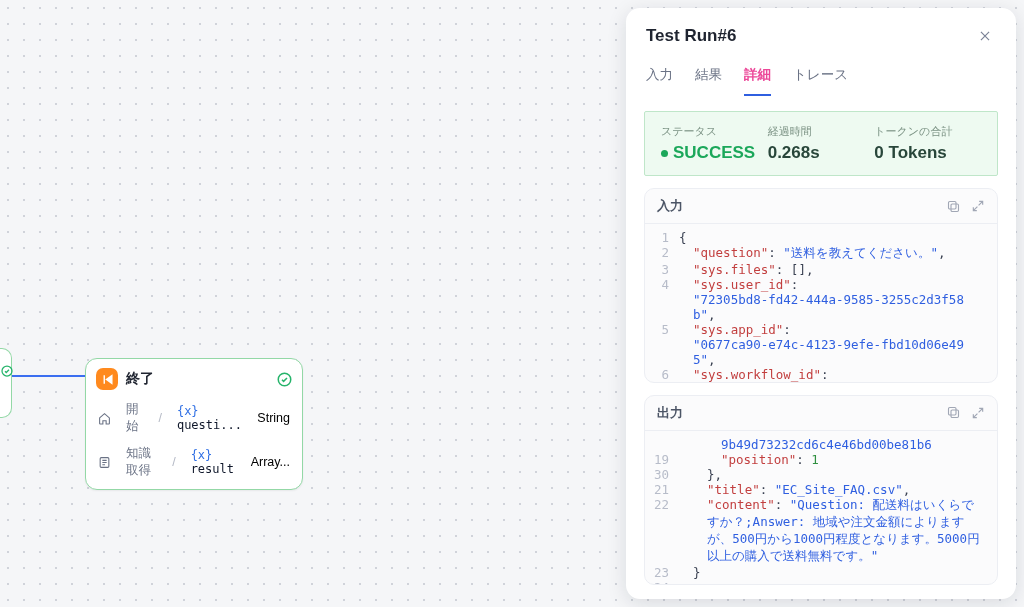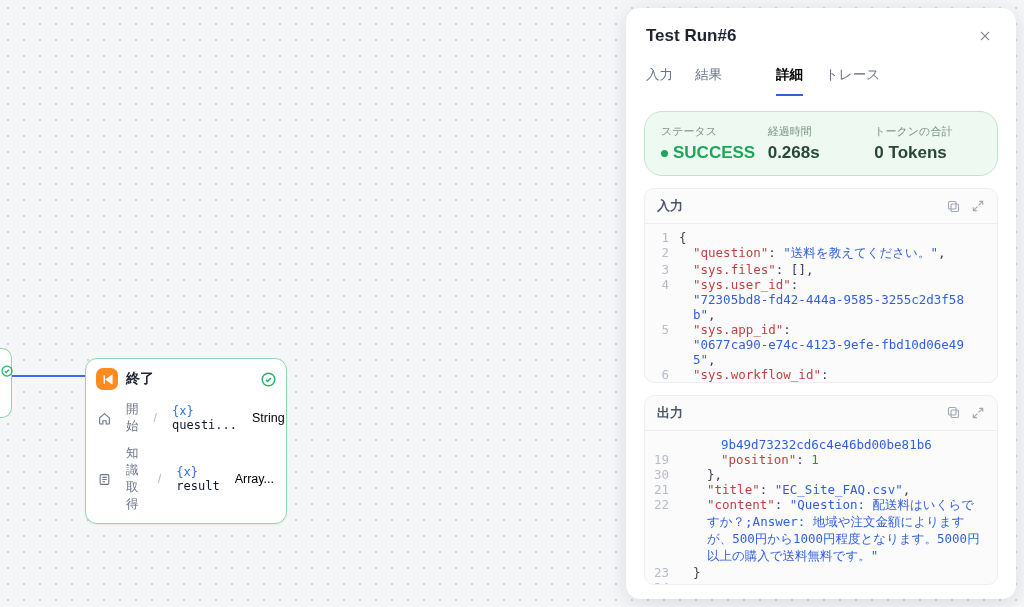--- a/index.html
+++ b/index.html
@@ -12,21 +12,21 @@
 }
 .canvas {
   position: absolute; inset: 0;
   background-image: radial-gradient(circle, #d0d3da 1px, transparent 1px);
   background-size: 16px 16px;
 }
 
 .node {
   position: absolute;
   left: 85px; top: 358px;
-  width: 202px;
+  width: 218px;
   background: #fff;
   border: 1px solid #93d8a6;
   border-radius: 12px;
   box-shadow: 0 1px 2px rgba(0,0,0,.06);
 }
 .node-head { display: flex; align-items: center; padding: 9px 10px 6px 10px; gap: 8px; }
 .node-icon {
   width: 22px; height: 22px; border-radius: 7px; background: #ff8a1e;
   display: flex; align-items: center; justify-content: center; color: #fff;
 }
@@ -68,24 +68,24 @@
   overflow: hidden;
 }
 .panel-header { padding: 18px 20px 0 20px; }
 .panel-title-row { display: flex; align-items: center; }
 .panel-title { font-size: 17px; font-weight: 700; color: #1f2430; flex: 1; }
 .close-btn { color: #7a8296; font-size: 18px; cursor: pointer; padding: 2px 4px; }
 .tabs { display: flex; gap: 22px; margin-top: 14px; border-bottom: 1px solid transparent; }
 .tab {
   font-size: 13.5px; color: #6a7285; padding: 6px 0 10px 0; cursor: pointer;
 }
-.tab.active { color: #000000; font-weight: 600; border-bottom: 2.5px solid #2f5fe0; margin-left: 32px; }
+.tab.active { color: #ec4899; font-weight: 600; border-bottom: 2.5px solid #2f5fe0; }
 .panel-body { padding: 14px 18px; overflow: auto; display: flex; flex-direction: column; gap: 12px; flex: 1; }
 .status-card {
-  border: 1px solid #bfe6c9; background: #eefaf1; border-radius: 18px;
+  border: 1px solid #bfe6c9; background: #eefaf1; border-radius: 2px;
   padding: 12px 16px; display: flex;
 }
 .status-col { flex: 1; }
 .status-label { font-size: 11px; color: #7a9183; margin-bottom: 4px; }
 .status-value { font-size: 17px; font-weight: 600; color: #28463a; }
 .status-value.success { color: #1ba75a; }
 .status-dot {
   display: inline-block; width: 7px; height: 7px; border-radius: 50%;
   background: #1ba75a; margin-right: 5px; vertical-align: middle;
 }

